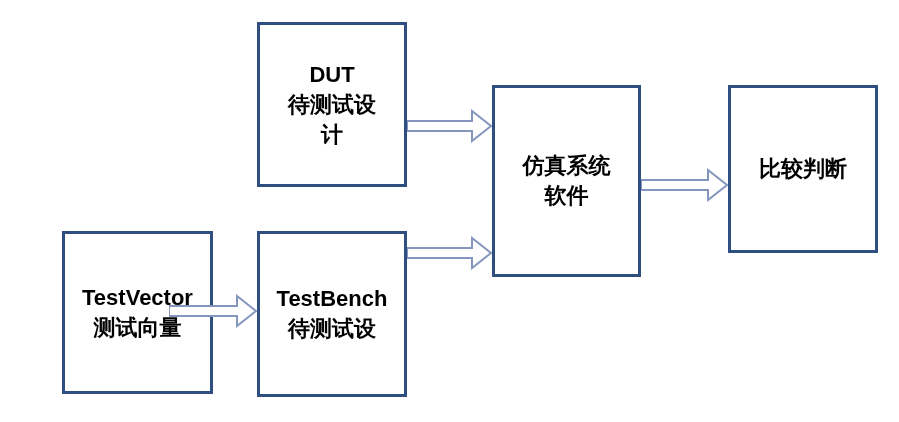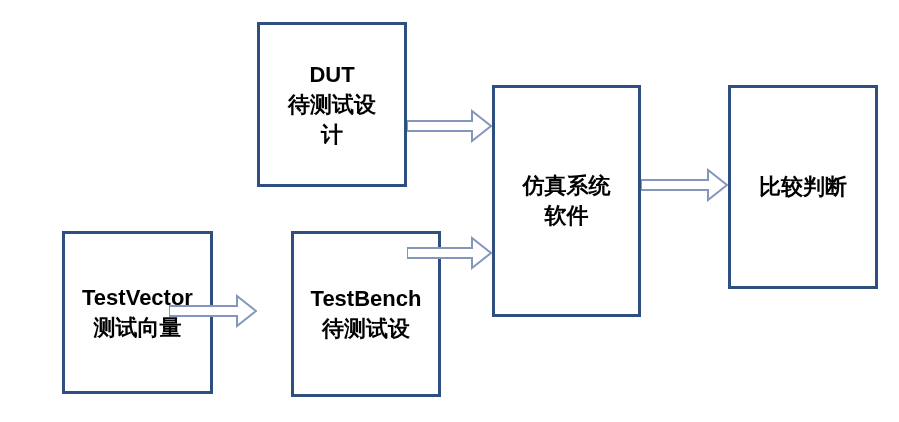--- a/index.html
+++ b/index.html
@@ -40,23 +40,23 @@
     line-height: 30px;
     white-space: nowrap;
   }
   .connector {
     position: absolute;
     display: block;
   }
   
   #node-dut        { left: 257px; top:  22px; width: 150px; height: 165px; }
   #node-testvector { left:  18px; top: 231px; width: 151px; height: 163px; margin-left: 44px; }
-  #node-testbench  { left: 257px; top: 231px; width: 150px; height: 166px; margin-left: 34px; }
-  #node-sim        { left: 492px; top:  85px; width: 149px; height: 232px; }
-  #node-compare    { left: 728px; top:  85px; width: 150px; height: 204px; }
+  #node-testbench  { left: 257px; top: 231px; width: 150px; height: 166px; }
+  #node-sim        { left: 492px; top:  85px; width: 149px; height: 192px; }
+  #node-compare    { left: 728px; top:  85px; width: 150px; height: 168px; }
   
   #arrow-dut-to-sim            { left: 407px; top: 109px; }
   #arrow-testbench-to-sim      { left: 407px; top: 236px; }
   #arrow-sim-to-compare        { left: 641px; top: 168px; }
   #arrow-testvector-to-testbench { left: 169px; top: 294px; }
   .arrow-shape {
     fill: var(--arrow-fill);
     stroke: var(--arrow-stroke);
     stroke-width: 2;
     stroke-linejoin: miter;

